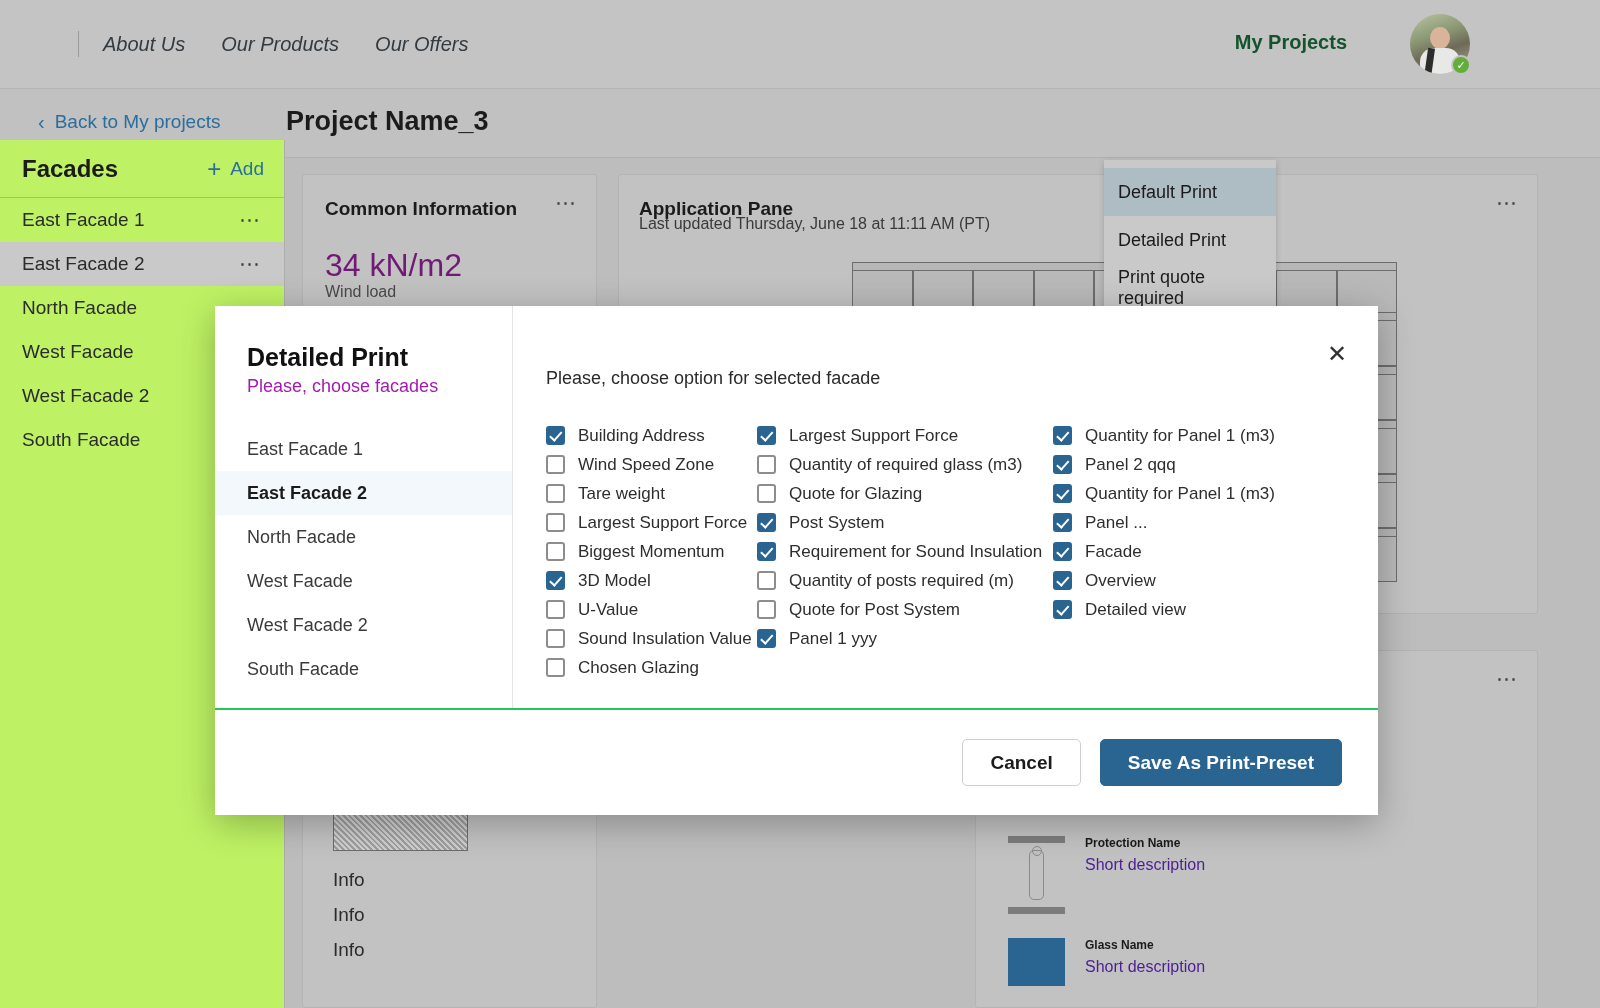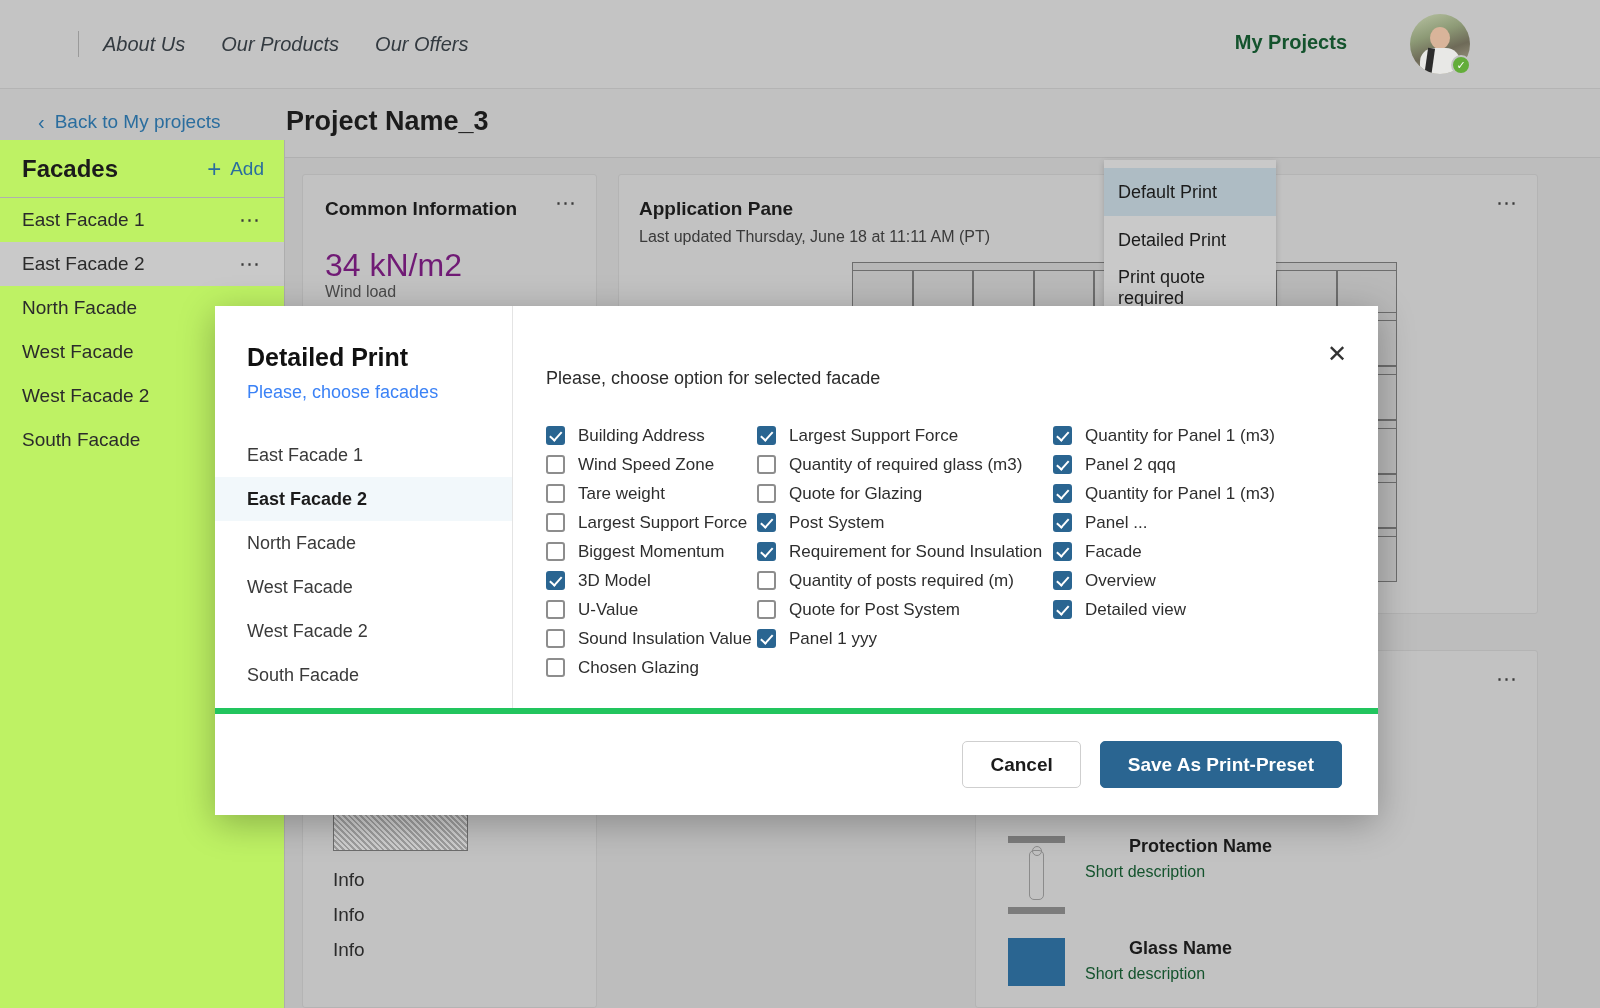--- a/index.html
+++ b/index.html
@@ -117,42 +117,42 @@
   .metric-value { font-size:32px; color:#701a75; }
   .metric-label { font-size:16px; color:#4a4a4a; margin-top:-2px; }
 
   .facade-drawing { position:absolute; left:852px; top:262px; width:545px; }
   .fd-row { display:flex; gap:0; }
   .fd-top { height:9px; background:#b7b7b7; border:1px solid #6d6d6d; }
   .fd-cell { height:54px; background:#b9b9b9; border:1px solid #6d6d6d;
              border-top:none; flex:1; }
 
   .legend-item { display:flex; align-items:flex-start; gap:20px; }
-  .legend-title { font-size:18px; font-weight:700; color:#1b1b1b;margin-left:44px; }
-  .legend-desc  { font-size:16px; color:#14532d; }
+  .legend-title { font-size:12px; font-weight:700; color:#1b1b1b; }
+  .legend-desc  { font-size:16px; color:#4c1d95; }
   .legend-sw-glass { width:57px; height:48px; background:#2a6591; }
   .legend-sw-prot  { width:57px; height:78px; position:relative; }
   .legend-sw-prot .bar { position:absolute; left:0; width:57px; height:7px; background:#7c7c7c; }
   .legend-sw-prot .person { position:absolute; left:21px; top:14px; width:15px; height:50px;
                             border:1.5px solid #8b8b8b; border-radius:5px; }
   .legend-sw-prot .head { position:absolute; left:24px; top:10px; width:10px; height:10px;
                           border:1.5px solid #8b8b8b; border-radius:50%; background:transparent; }
 
   .info-line { font-size:19px; color:#2b2b2b; }
 
   
   .modal {
     position:absolute; left:215px; top:306px; width:1163px; height:509px;
     background:#fff; box-shadow:0 8px 34px rgba(0,0,0,.28); z-index:100;
     display:flex; flex-direction:column;
   }
   .modal-body { flex:1; display:flex; min-height:0; }
   .modal-left { width:298px; border-right:1px solid #e4e4e4; padding:37px 0 0 0; }
   .modal-title { font-size:25px; font-weight:700; color:#111; margin:0 0 0 32px; }
-  .modal-sub { font-size:18px; color:#3b82f6; margin:10px 0 0 32px; }
+  .modal-sub { font-size:18px; color:#a21caf; margin:4px 0 0 32px; }
   .modal-facade-list { margin-top:30px; }
   .modal-facade { height:44px; display:flex; align-items:center; padding:0 32px;
                   font-size:18px; color:#3a3a3a; cursor:pointer; }
   .modal-facade.selected { background:#f2f8fb; color:#1b1b1b; font-weight:600; }
 
   .modal-right { flex:1; padding:62px 40px 0 33px; position:relative; }
   .modal-right-sub { font-size:18px; color:#2b2b2b; margin-bottom:32px; }
   .opt-cols { display:flex; gap:0; }
   .opt-col { width:211px; }
   .opt-col:nth-child(2) { width:296px; }
@@ -164,21 +164,21 @@
   .cbx.checked::after {
     content:""; width:5px; height:10px; border:solid #fff;
     border-width:0 2.4px 2.4px 0; transform: rotate(42deg) translate(-0.5px,-1px);
   }
   .opt-label { font-size:17px; color:#2e2e2e; white-space:nowrap; }
 
   .modal-close { position:absolute; right:26px; top:33px; width:30px; height:30px;
                  display:flex; align-items:center; justify-content:center;
                  cursor:pointer; color:#333; font-size:24px; line-height:1; }
 
-  .modal-footer { height:107px; border-top:6px solid #22c55e;
+  .modal-footer { height:107px; border-top:2px solid #22c55e;
                   display:flex; align-items:center; justify-content:flex-end;
                   padding-right:36px; gap:19px; }
   .btn {
     height:47px; border-radius:5px; font-size:19px; cursor:pointer;
     display:flex; align-items:center; justify-content:center; padding:0 27px;
     font-weight:600;
   }
   .btn-cancel { background:#fff; border:1px solid #cfcfcf; color:#1b1b1b; min-width:105px; }
   .btn-primary{ background:#2a6591; border:1px solid #2a6591; color:#fff; }
 </style>
@@ -271,21 +271,21 @@
 
   <div class="card" id="card-common">
     <div class="card-title" style="position:absolute;left:22px;top:23px;">Common Information</div>
     <div class="card-dots">⋯</div>
     <div class="metric-value" style="position:absolute;left:22px;top:72px;">34 kN/m2</div>
     <div class="metric-label" style="position:absolute;left:22px;top:110px;">Wind load</div>
   </div>
 
   <div class="card" id="card-app">
     <div class="card-title" style="position:absolute;left:20px;top:23px;">Application Pane</div>
-    <div style="position:absolute;left:20px;top:53px;font-size:16px;color:#3a3a3a;">Last updated Thursday, June 18 at 11:11 AM (PT)</div>
+    <div style="position:absolute;left:20px;top:40px;font-size:16px;color:#3a3a3a;">Last updated Thursday, June 18 at 11:11 AM (PT)</div>
     <div class="card-dots">⋯</div>
   </div>
 
   <div class="facade-drawing">
     <div class="fd-top"></div>
     <div class="fd-row">
       <div class="fd-cell"></div>
       <div class="fd-cell"></div>
       <div class="fd-cell"></div>
       <div class="fd-cell"></div>

